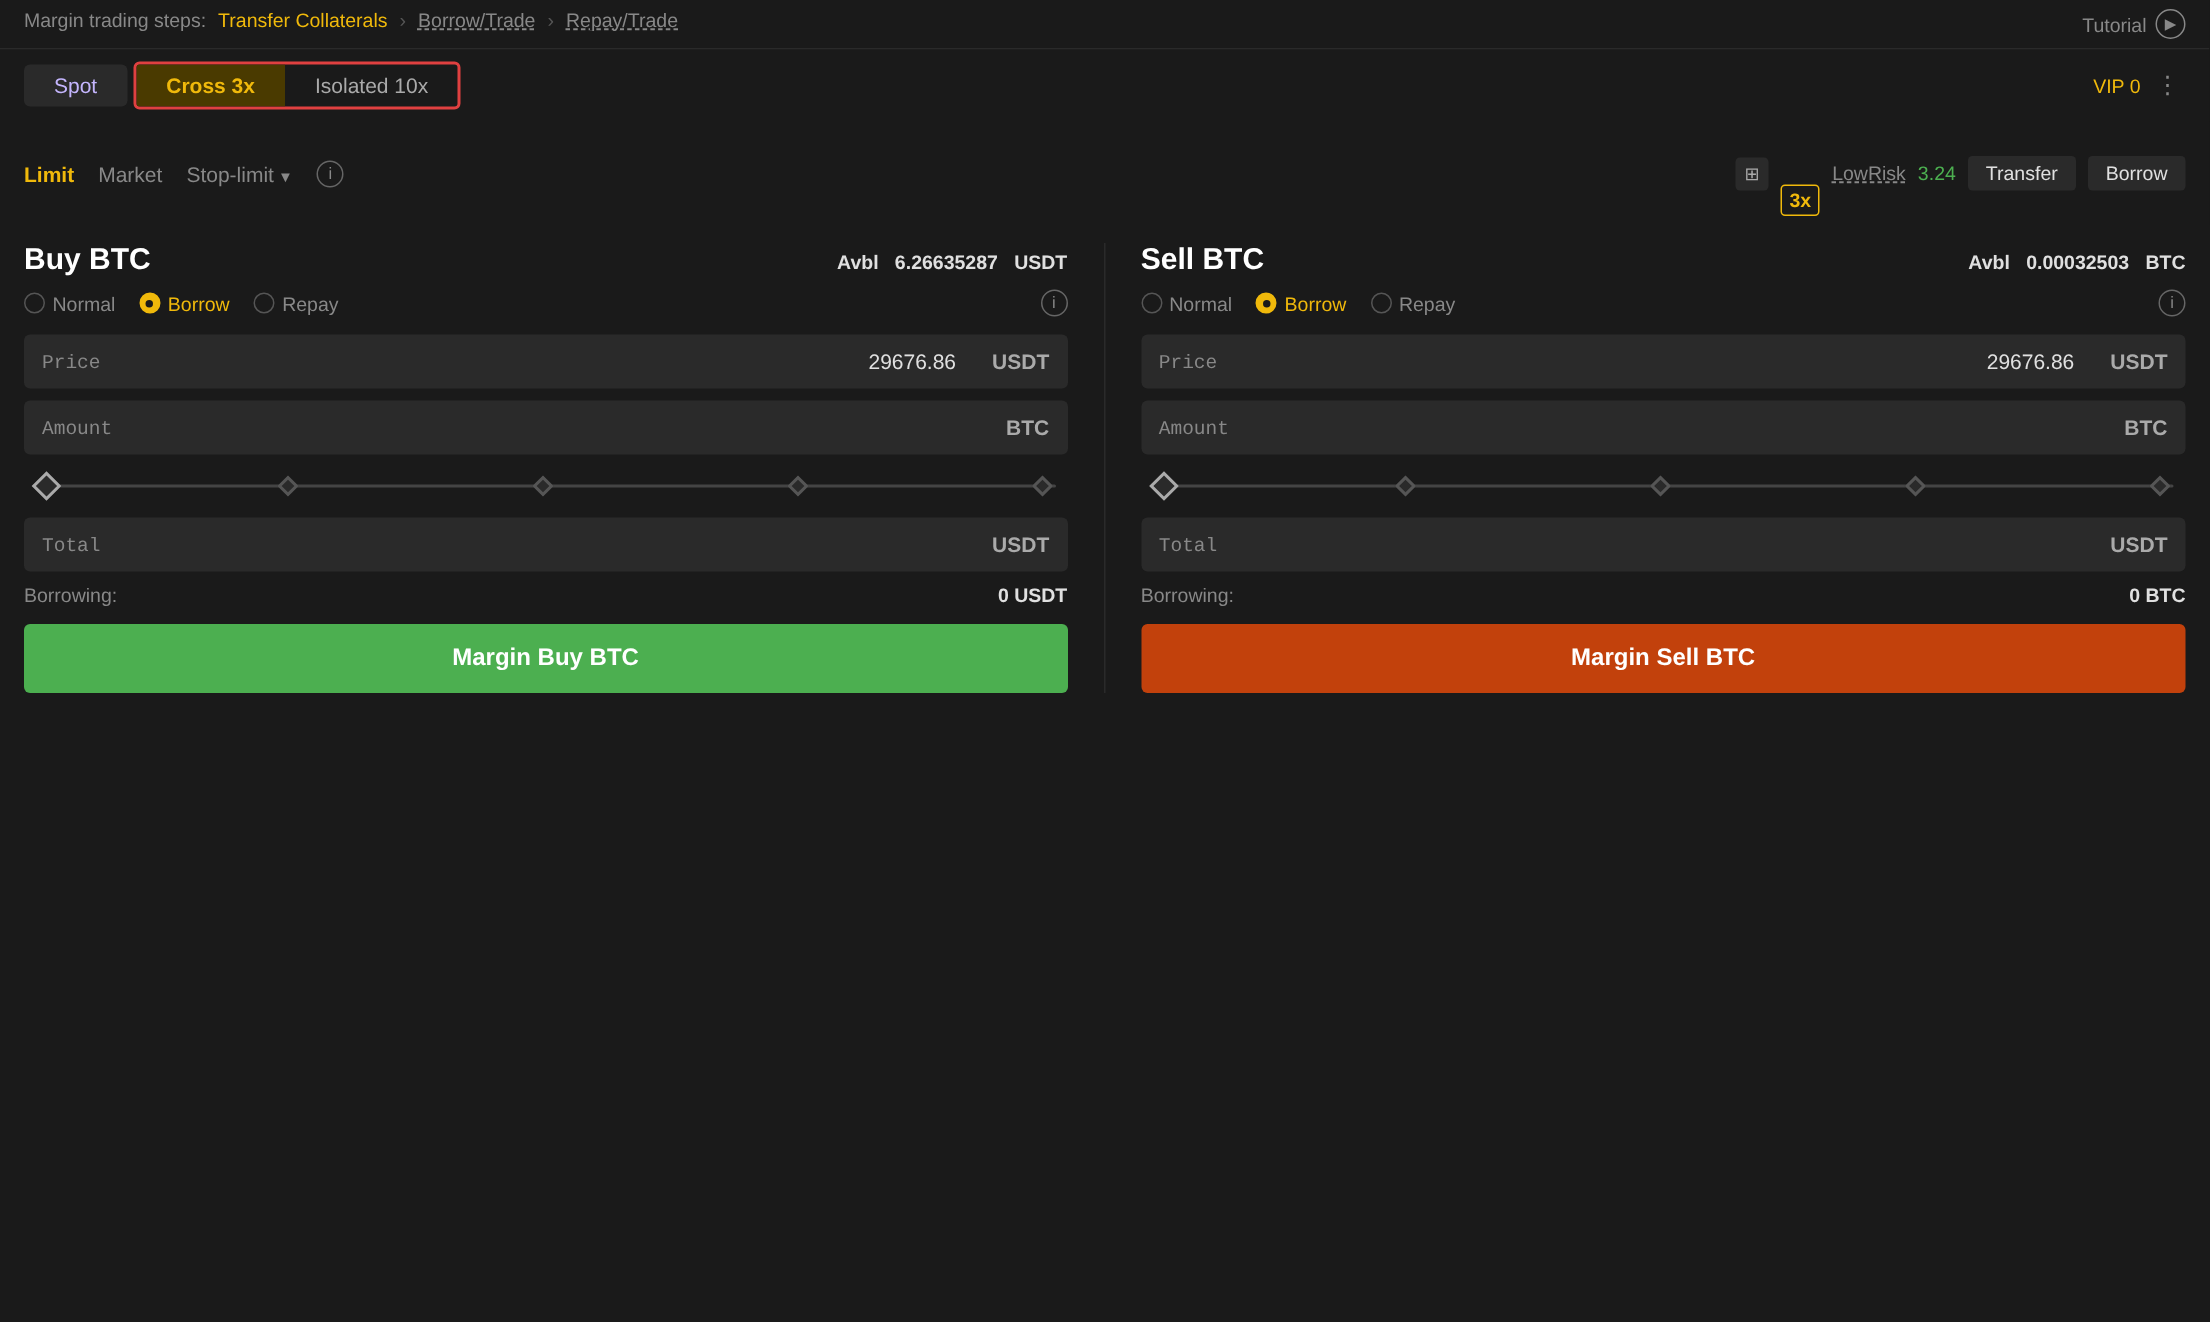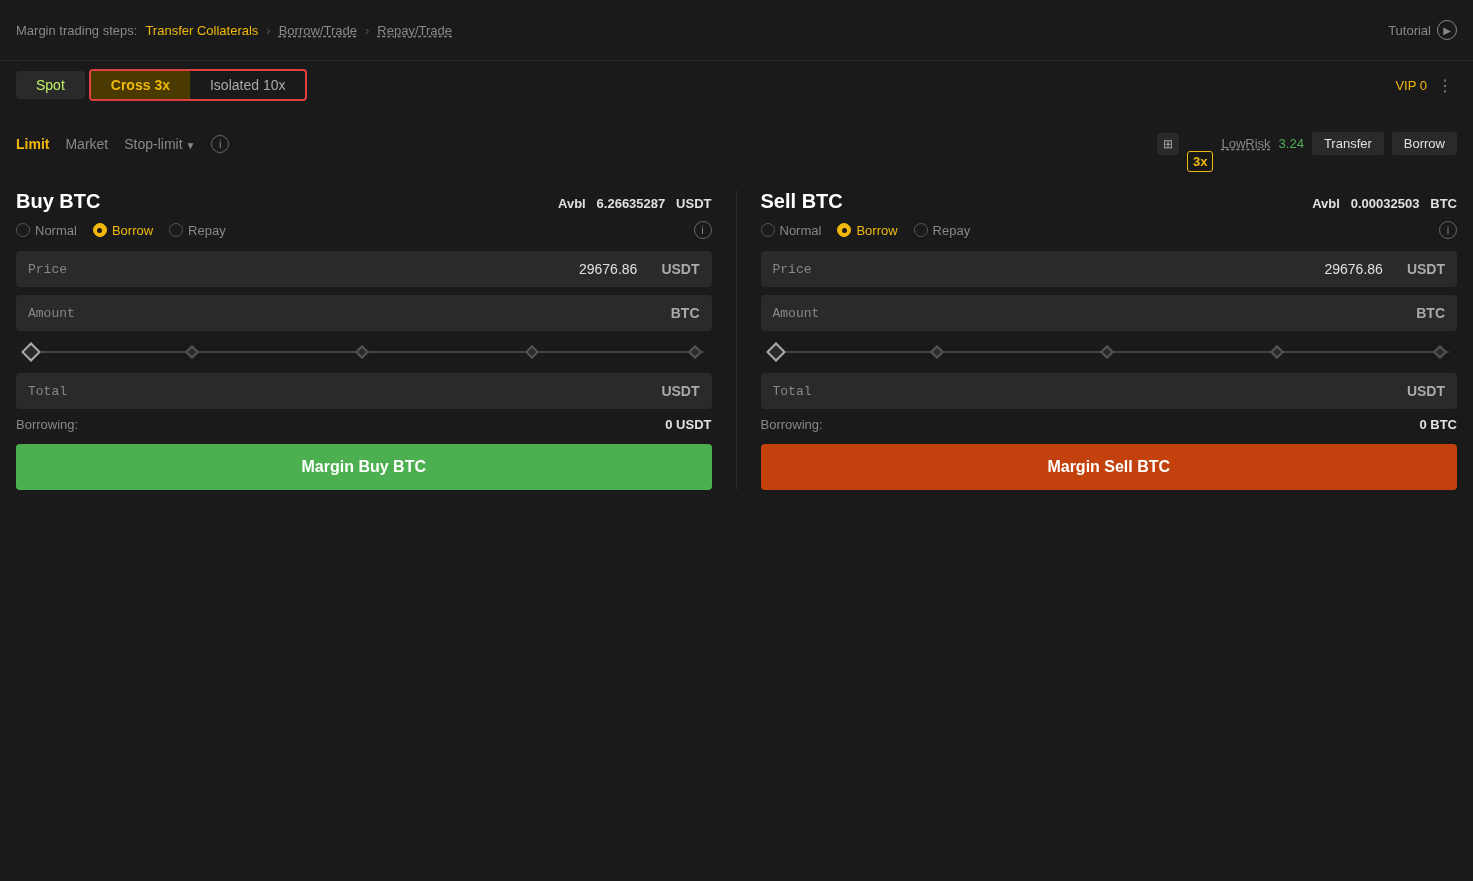--- a/index.html
+++ b/index.html
@@ -7,23 +7,23 @@
       background: #1a1a1a;
       color: #e0e0e0;
       font-family: -apple-system, BlinkMacSystemFont, 'Segoe UI', sans-serif;
       font-size: 14px;
       width: 1473px;
       min-height: 881px;
     }
 
     .top-bar {
       background: #1a1a1a;
-      padding: 20px 16px;
-      display: flex;
-      align-items: center;
+      padding: 6px 16px;
+      display: flex;
+      align-items: flex-start;
       justify-content: space-between;
       border-bottom: 1px solid #2a2a2a;
       gap: 28px;
     }
     .breadcrumb {
       display: flex;
       align-items: center;
       gap: 8px;
       font-size: 13px;
       color: #888;
@@ -80,21 +80,21 @@
       padding: 6px 20px;
       border-radius: 4px;
       font-size: 14px;
       cursor: pointer;
       border: none;
       background: transparent;
       color: #888;
     }
     .tab-btn.spot {
       background: #2a2a2a;
-      color: #bef264;
+      color: #c4b5fd;
     }
     .tab-cross-isolated {
       display: flex;
       align-items: center;
       border: 2px solid #e04040;
       border-radius: 4px;
       overflow: hidden;
     }
     .tab-cross {
       background: #4a3a00;

